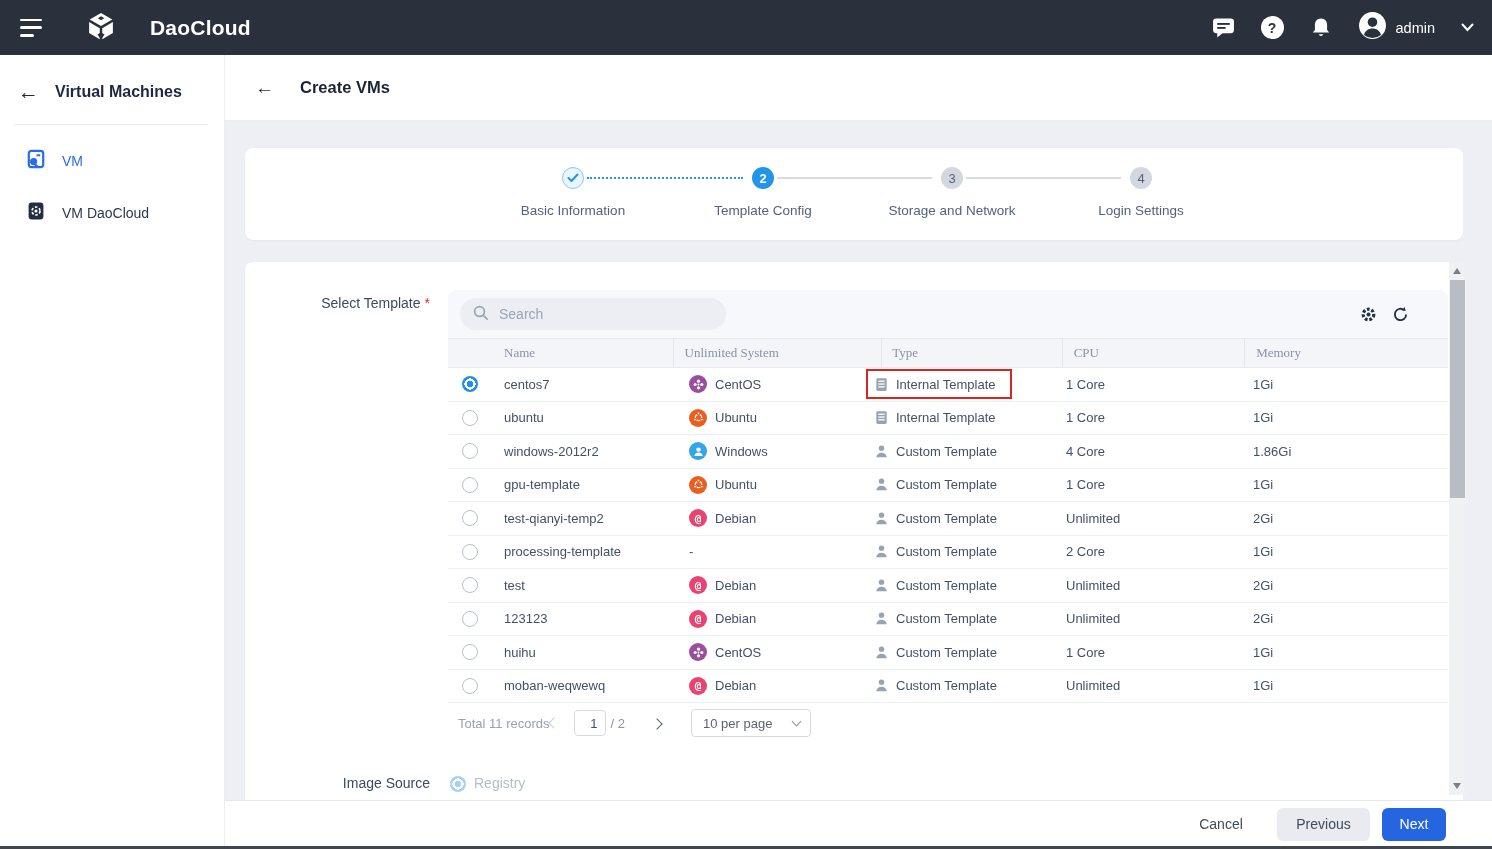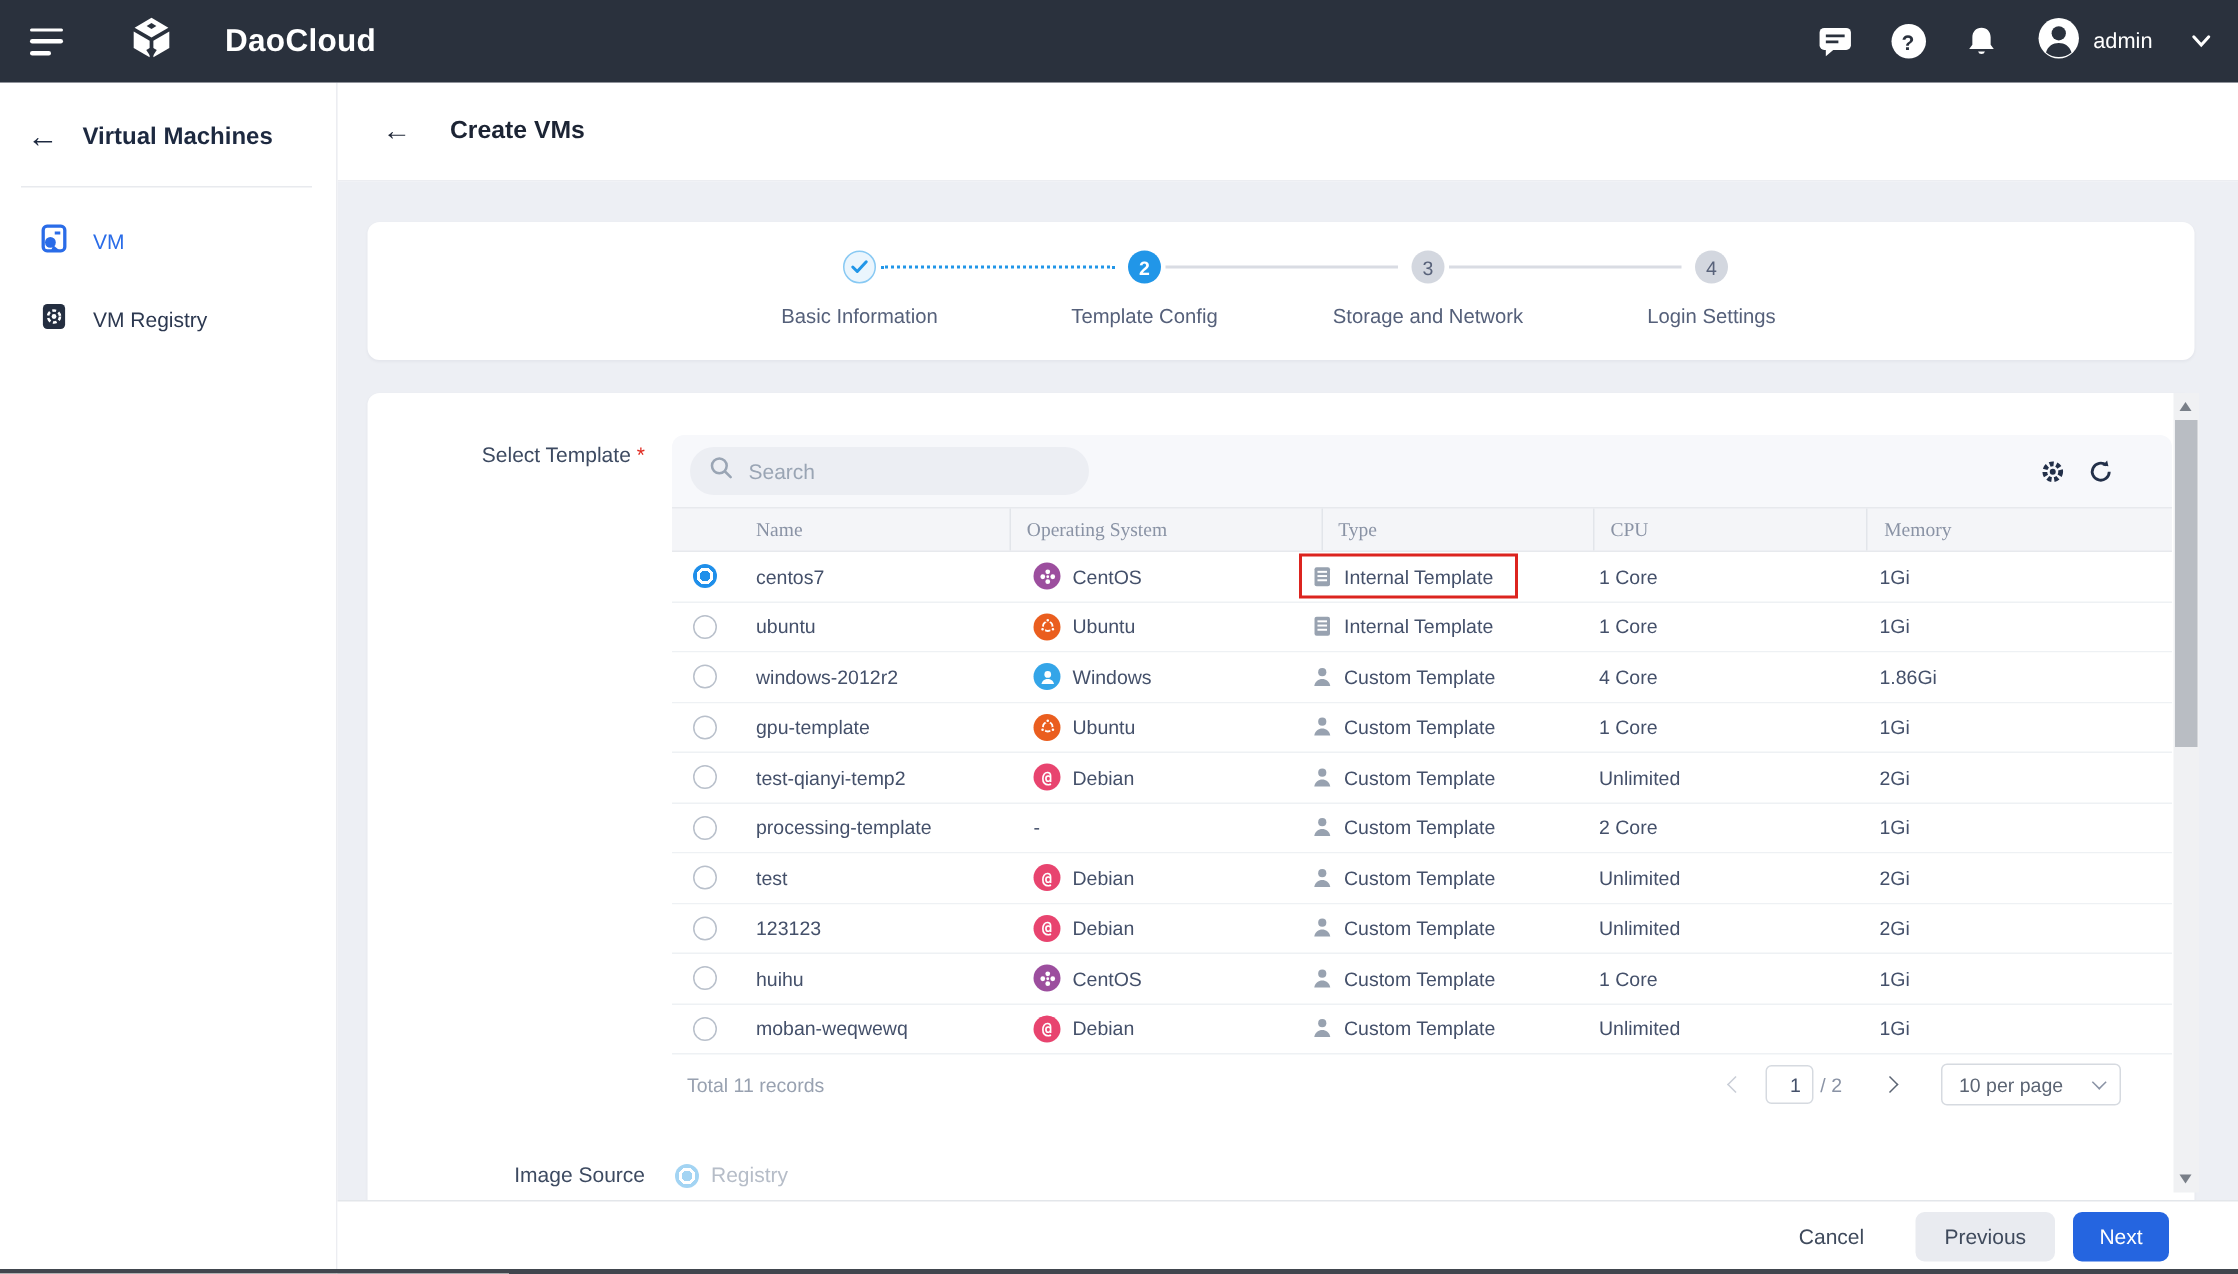--- a/index.html
+++ b/index.html
@@ -93,21 +93,21 @@
   .radio{width:16px;height:16px;border-radius:50%;border:1px solid #b9c0cb;background:#fff;
          margin-left:14px;flex:0 0 16px;}
   .radio.checked{border:none;
          background:radial-gradient(circle,#1f8fea 0 3.5px,#fff 3.5px 5.6px,#1f8fea 5.6px);}
   .row-name{margin-left:26px;}
   .os-icon{width:18px;height:18px;border-radius:50%;display:flex;align-items:center;
            justify-content:center;flex:0 0 18px;color:#fff;}
   .type-ic{display:flex;align-items:center;}
   .hl-box{position:absolute;left:2px;top:1px;width:146px;height:30px;border:2px solid #dc241f;}
 
-  .tfoot{height:40px;display:flex;align-items:center;justify-content:space-between;
+  .tfoot{height:40px;display:flex;align-items:center;justify-content:flex-start;
          padding-left:10px;}
   .tf-total{font-size:13px;color:#98a1b0;}
   .tf-right{display:flex;align-items:center;margin-right:34px;}
   .chev{width:8px;height:8px;border-left:1.6px solid #c8cdd6;border-bottom:1.6px solid #c8cdd6;
         display:inline-block;}
   .chev.prev{transform:rotate(45deg);}
   .chev.next{transform:rotate(-135deg);border-color:#5b6473;cursor:pointer;}
   .pg-input{width:32px;height:26px;border:1px solid #d6dae0;border-radius:4px;margin-left:16px;
             text-align:right;padding-right:7px;font-size:13px;color:#44506a;outline:none;
             font-family:inherit;}
@@ -217,21 +217,21 @@
       <span class="lbl">VM</span>
     </div>
     <div class="sb-item">
       <span>
         <svg width="20" height="20" viewBox="0 0 20 20">
           <rect x="2.6" y="1.6" width="14.8" height="16.8" rx="3" fill="#242e40"></rect>
           <circle cx="10" cy="10" r="4" fill="none" stroke="#fff" stroke-width="1.7" stroke-dasharray="2.6 1.7"></circle>
           <circle cx="10" cy="10" r="1.6" fill="#fff"></circle>
         </svg>
       </span>
-      <span class="lbl">VM Registry</span>
+      <span class="lbl">VM DaoCloud</span>
     </div>
   </div>
 
   <div class="page-header">
     <span class="ph-back">←</span>
     <span class="ph-title">Create VMs</span>
   </div>
 
   <div class="stepper-card">
     <div class="step-circle completed" style="left:317px">
@@ -278,21 +278,21 @@
         <span class="tb-ic tb-refresh">
           <svg width="17" height="17" viewBox="0 0 18 18">
             <path d="M15 9a6 6 0 1 1-2.1-4.6" fill="none" stroke="#233049" stroke-width="2"></path>
             <path d="M13.5 1l.9 4.2-4.2-.7z" fill="#233049"></path>
           </svg>
         </span>
       </div>
 
       <div class="thead">
         <div class="th c1">Name</div>
-        <div class="th c2">Operating System</div>
+        <div class="th c2">Unlimited System</div>
         <div class="th c3">Type</div>
         <div class="th c4">CPU</div>
         <div class="th c5">Memory</div>
       </div>
 
       <div id="tbody">
   <div class="trow">
     <div class="td c1">
       <span class="radio checked"></span>
       <span class="row-name">centos7</span>

